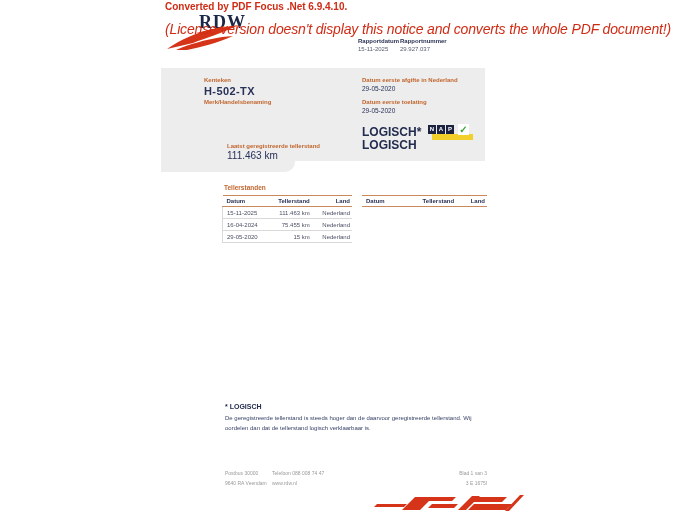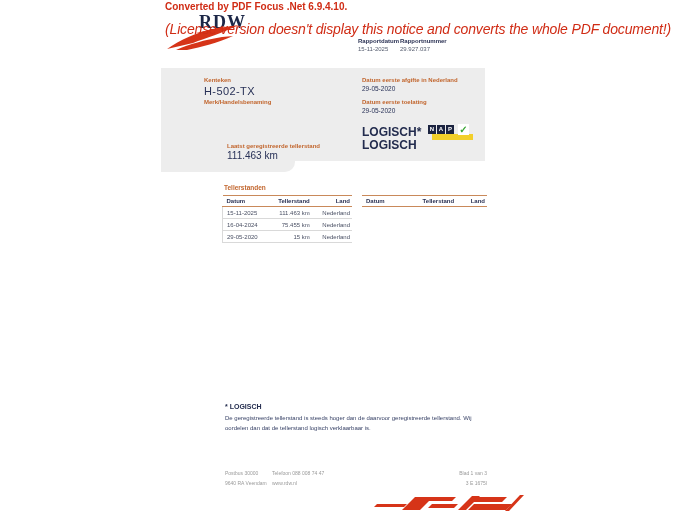--- a/index.html
+++ b/index.html
@@ -22,21 +22,21 @@
   .meta-value { font-size:6px; color:#555c6e; }
   .meta-d-label { left:358px; top:38px; } .meta-d-value { left:358px; top:46px; }
   .meta-n-label { left:400px; top:38px; } .meta-n-value { left:400px; top:46px; }
 
   
   .panel { left:161px; top:68px; width:324px; height:93px; background:#ededed; z-index:0; }
   .panel-tab { left:161px; top:160px; width:134px; height:12px; background:#ededed; border-radius:0 0 10px 0; z-index:0; }
   .fld-label { font-size:6px; font-weight:bold; color:#c2662e; z-index:1; }
   .fld-value { color:#283157; z-index:1; }
   .kenteken-label { left:204px; top:77px; }
-  .kenteken-value { left:204px; top:85px; font-size:11px; font-weight:400; letter-spacing:0.4px; }
+  .kenteken-value { left:204px; top:85px; font-size:11px; font-weight:700; letter-spacing:0.4px; }
   .merk-label { left:204px; top:99px; }
   .merk-value { left:204px; top:107px; font-size:12px; font-weight:600; }
   .afgifte-label { left:362px; top:77px; }
   .afgifte-value { left:362px; top:85px; font-size:6.5px; }
   .toelating-label { left:362px; top:99px; }
   .toelating-value { left:362px; top:107px; font-size:6.5px; }
   .teller-label { left:227px; top:143px; }
   .teller-value { left:227px; top:150px; font-size:10px; font-weight:500; }
   .oordeel { left:362px; top:126px; font-size:12px; font-weight:bold; color:#232c4e; line-height:13px; z-index:1; }
 

